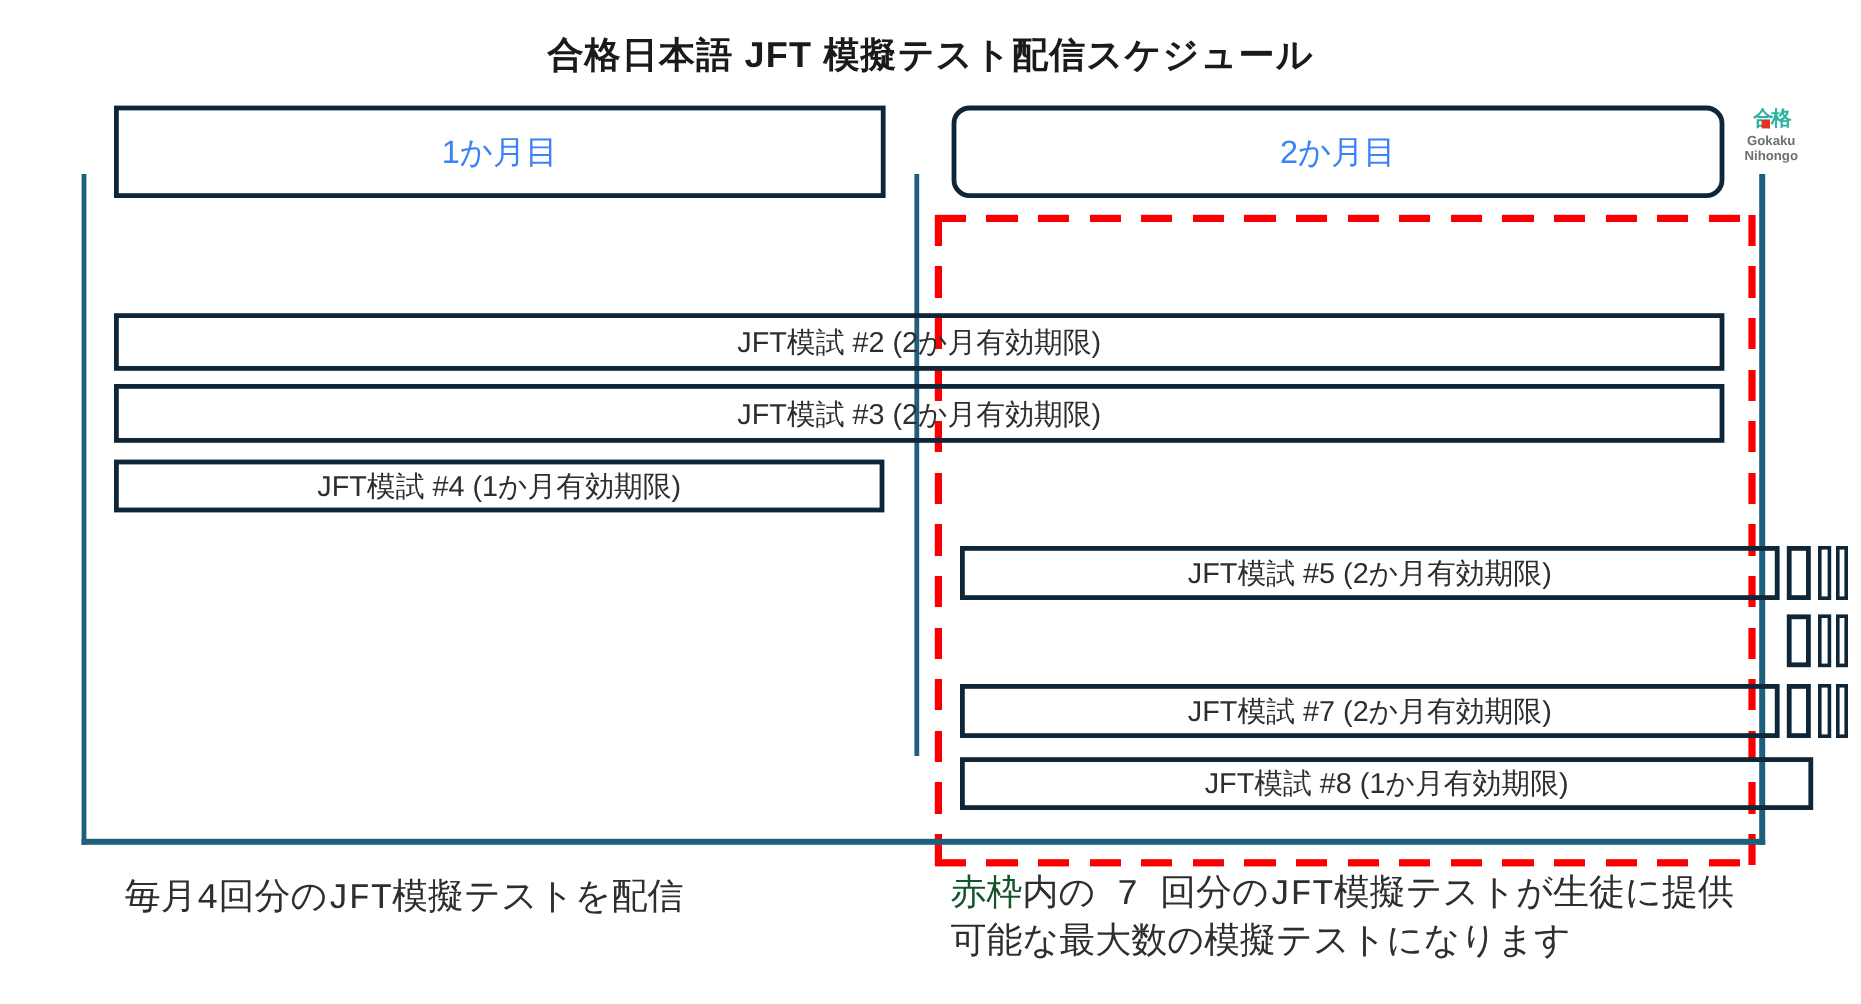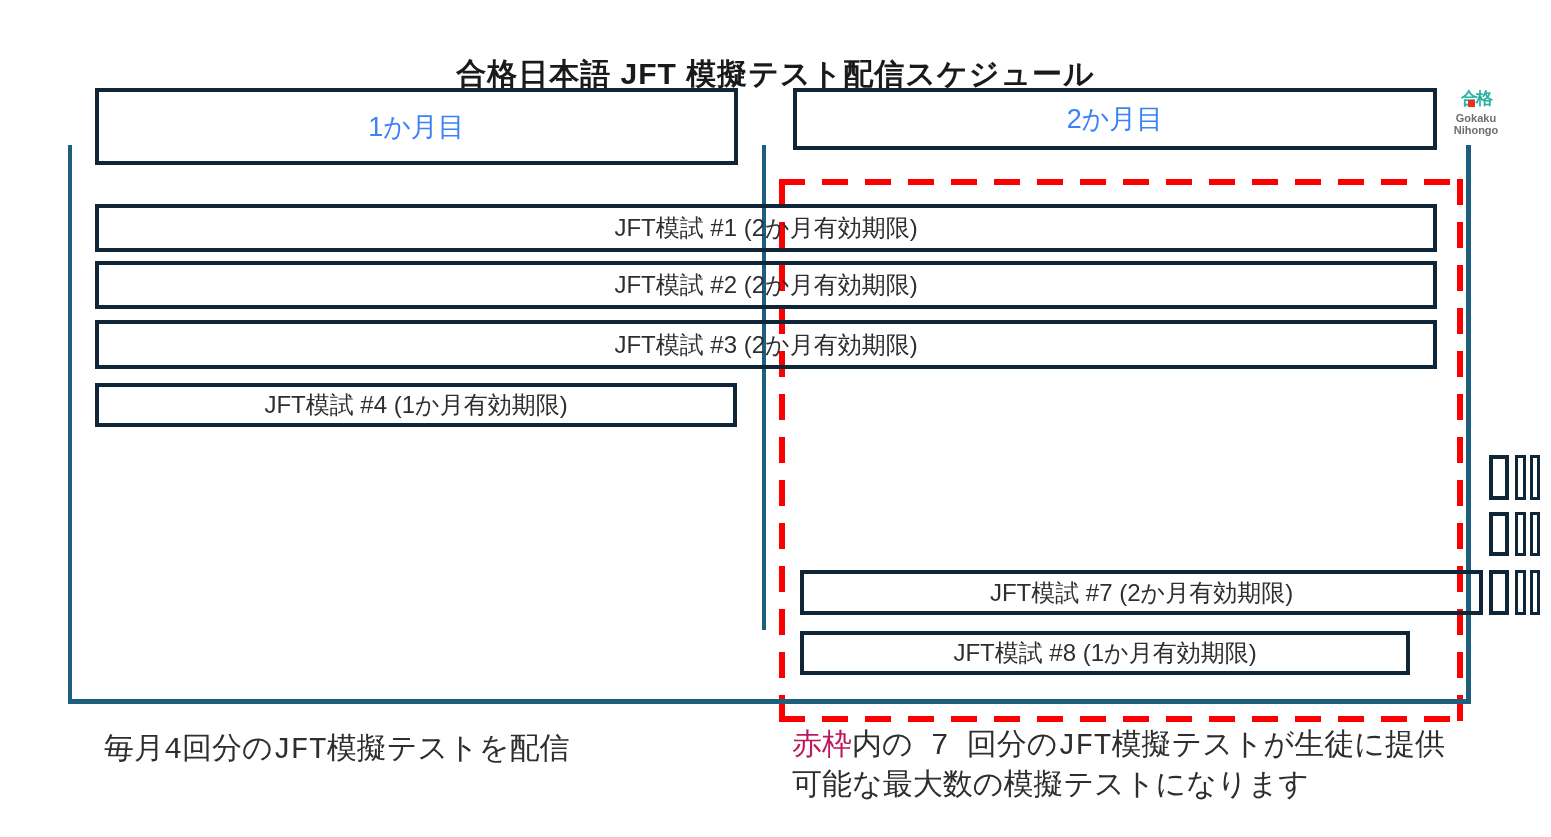--- a/index.html
+++ b/index.html
@@ -1,27 +1,27 @@
 <!DOCTYPE html>
 <html><head>
 <meta charset="utf-8">
 <style>
   html,body{margin:0;padding:0;background:#ffffff;}
   body{font-family:"Liberation Sans","DejaVu Sans",sans-serif;}
   #stage{position:relative;width:1551px;height:837px;background:#fff;overflow:hidden;}
 
   .title{position:absolute;left:0;top:26px;width:100%;text-align:center;
-         font-size:30px;font-weight:bold;color:#1a1a1a;letter-spacing:1px;margin-top:28px;}
+         font-size:30px;font-weight:bold;color:#1a1a1a;letter-spacing:1px;}
 
   
   .month-box{position:absolute;border:4px solid #0e2637;box-sizing:border-box;
              display:flex;align-items:center;justify-content:center;
              font-size:27px;color:#3b82f6;background:transparent;z-index:4;}
   #month1{left:95px;top:88px;width:643px;height:77px;}
-  #month2{left:793px;top:88px;width:644px;height:62px;}
+  #month2{left:793px;top:88px;width:644px;height:77px;border-radius:15px;}
 
   
   .axis{position:absolute;background:#1e5f7e;z-index:2;}
   #axis-left-v{left:68px;top:145px;width:4px;height:559px;}
   #axis-mid-v{left:762px;top:145px;width:4px;height:485px;}
   #axis-right-v{left:1466px;top:145px;width:5px;height:559px;}
   #axis-bottom-h{left:68px;top:699px;width:1403px;height:5px;}
 
   
   .red-rect{position:absolute;left:779px;top:179px;width:684px;height:543px;z-index:1;}
@@ -35,34 +35,34 @@
   .bar{position:absolute;border:4px solid #0e2637;box-sizing:border-box;
        display:flex;align-items:center;justify-content:center;
        font-size:24px;color:#2e2e2e;background:transparent;z-index:3;}
   #bar1{left:95px;top:204px;width:1342px;height:48px;}
   #bar2{left:95px;top:261px;width:1342px;height:48px;}
   #bar3{left:95px;top:320px;width:1342px;height:49px;}
   #bar4{left:95px;top:383px;width:642px;height:44px;}
   #bar5{left:800px;top:455px;width:683px;height:45px;}
   #bar6{left:800px;top:512px;width:683px;height:44px;}
   #bar7{left:800px;top:570px;width:683px;height:45px;}
-  #bar8{left:800px;top:631px;width:610px;height:44px;}
+  #bar8{left:800px;top:631px;width:711px;height:44px;}
 
   
   .frag{position:absolute;border:4px solid #0e2637;box-sizing:border-box;
         background:transparent;z-index:3;}
   .frag.n2,.frag.n3{border-width:3px;}
   .f5{top:455px;height:45px;} .f6{top:512px;height:44px;} .f7{top:570px;height:45px;}
   .fx1{left:1489px;width:20px;} .fx2{left:1515px;width:11px;} .fx3{left:1530px;width:10px;}
 
   
   .caption{position:absolute;font-size:30px;color:#2e2e2e;line-height:40px;font-family:Liberation Mono, monospace;}
   #caption-left{left:104px;top:730px;}
   #caption-right{left:792px;top:726px;}
-  .red-text{color:#be185d;}
+  .red-text{color:#14532d;}
 
   
   .logo{position:absolute;left:1444px;top:86px;width:64px;text-align:center;z-index:5;}
   .logo-mark{position:relative;font-size:17px;font-weight:bold;color:#2bb3a1;
              letter-spacing:-2px;line-height:26px;display:inline-block;}
   .logo-dot{position:absolute;left:7px;top:14px;width:7px;height:7px;background:#e8321e;}
   .logo-name{font-size:11px;font-weight:bold;color:#6f6f6f;line-height:12px;letter-spacing:0;}
 </style>
 </head>
 <body>
@@ -92,31 +92,31 @@
   <div class="axis" id="axis-right-v"></div>
   <div class="axis" id="axis-bottom-h"></div>
 
   <div class="month-box" id="month1">
     <span>1か月目</span>
   </div>
   <div class="month-box" id="month2">
     <span>2か月目</span>
   </div>
 
-  <div class="bar" id="bar1">
-    <span>JFT模試 #1 (2か月有効期限)</span>
-  </div>
   <div class="bar" id="bar2">
     <span>JFT模試 #2 (2か月有効期限)</span>
   </div>
   <div class="bar" id="bar3">
     <span>JFT模試 #3 (2か月有効期限)</span>
   </div>
   <div class="bar" id="bar4">
     <span>JFT模試 #4 (1か月有効期限)</span>
+  </div>
+  <div class="bar" id="bar5">
+    <span>JFT模試 #5 (2か月有効期限)</span>
   </div>
   <div class="bar" id="bar7">
     <span>JFT模試 #7 (2か月有効期限)</span>
   </div>
   <div class="bar" id="bar8">
     <span>JFT模試 #8 (1か月有効期限)</span>
   </div>
 
   <div class="frag f5 fx1 n1"></div>
   <div class="frag f5 fx2 n2"></div>

